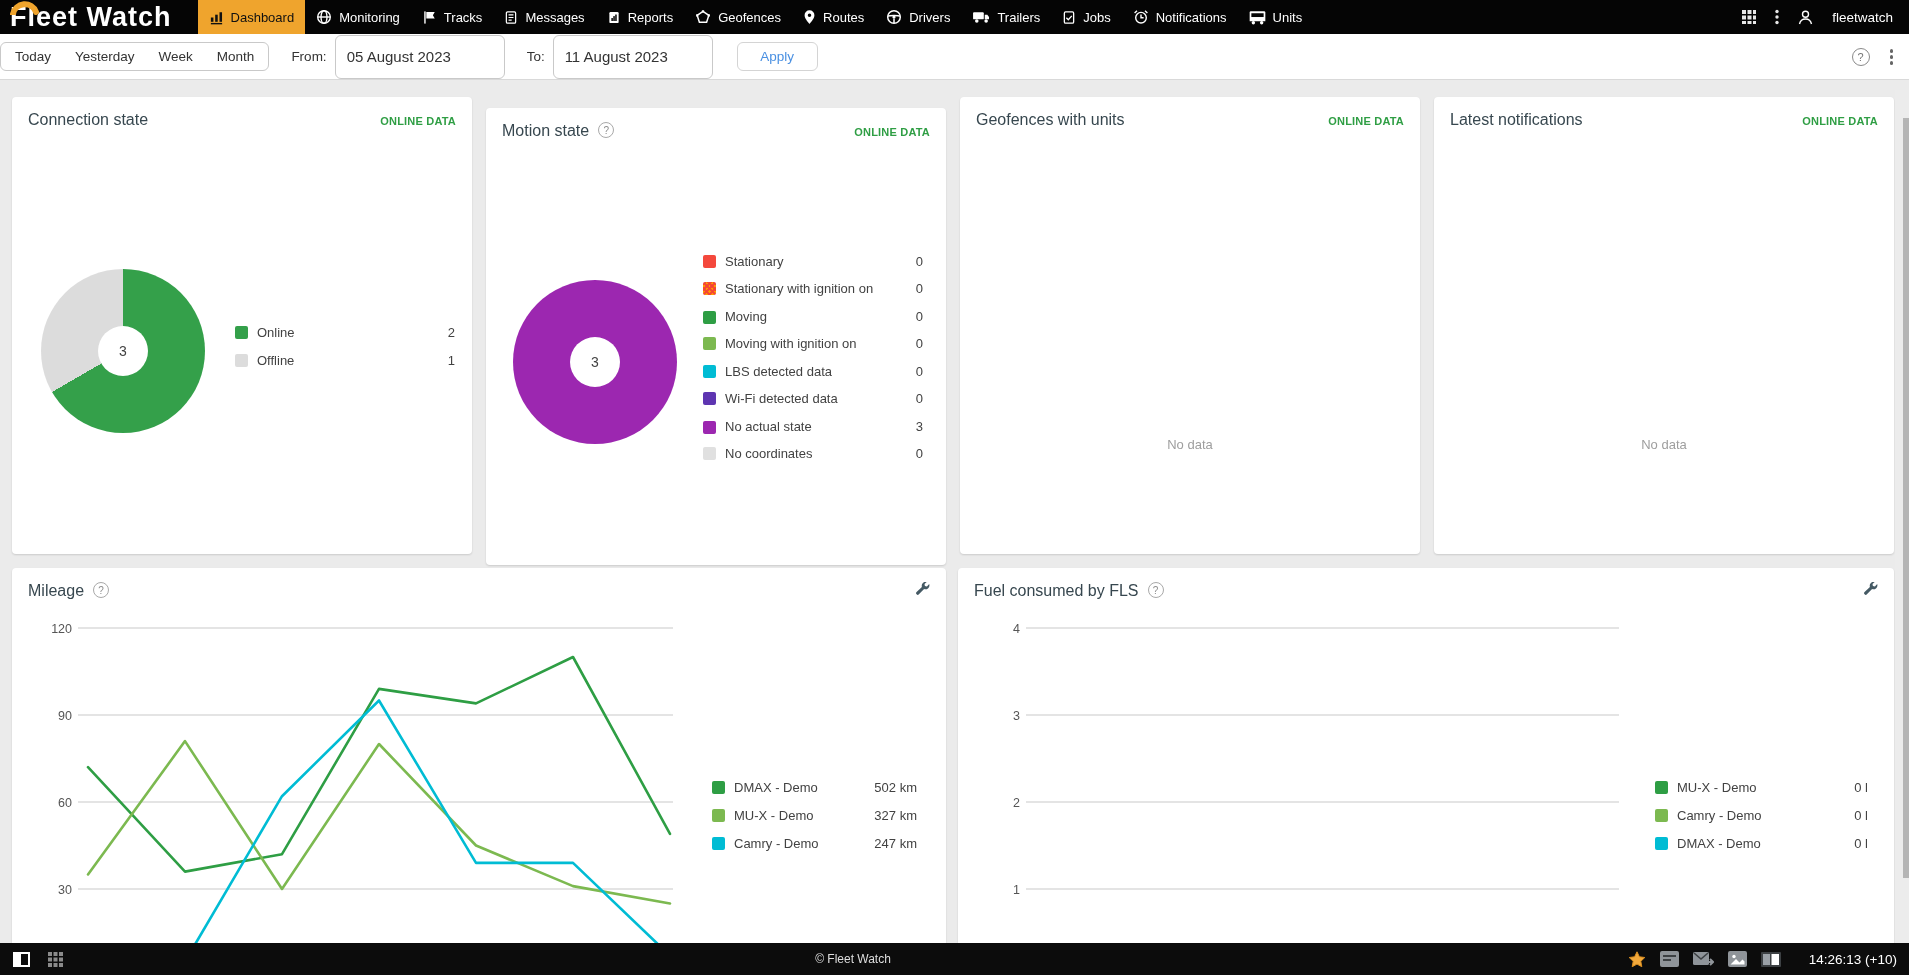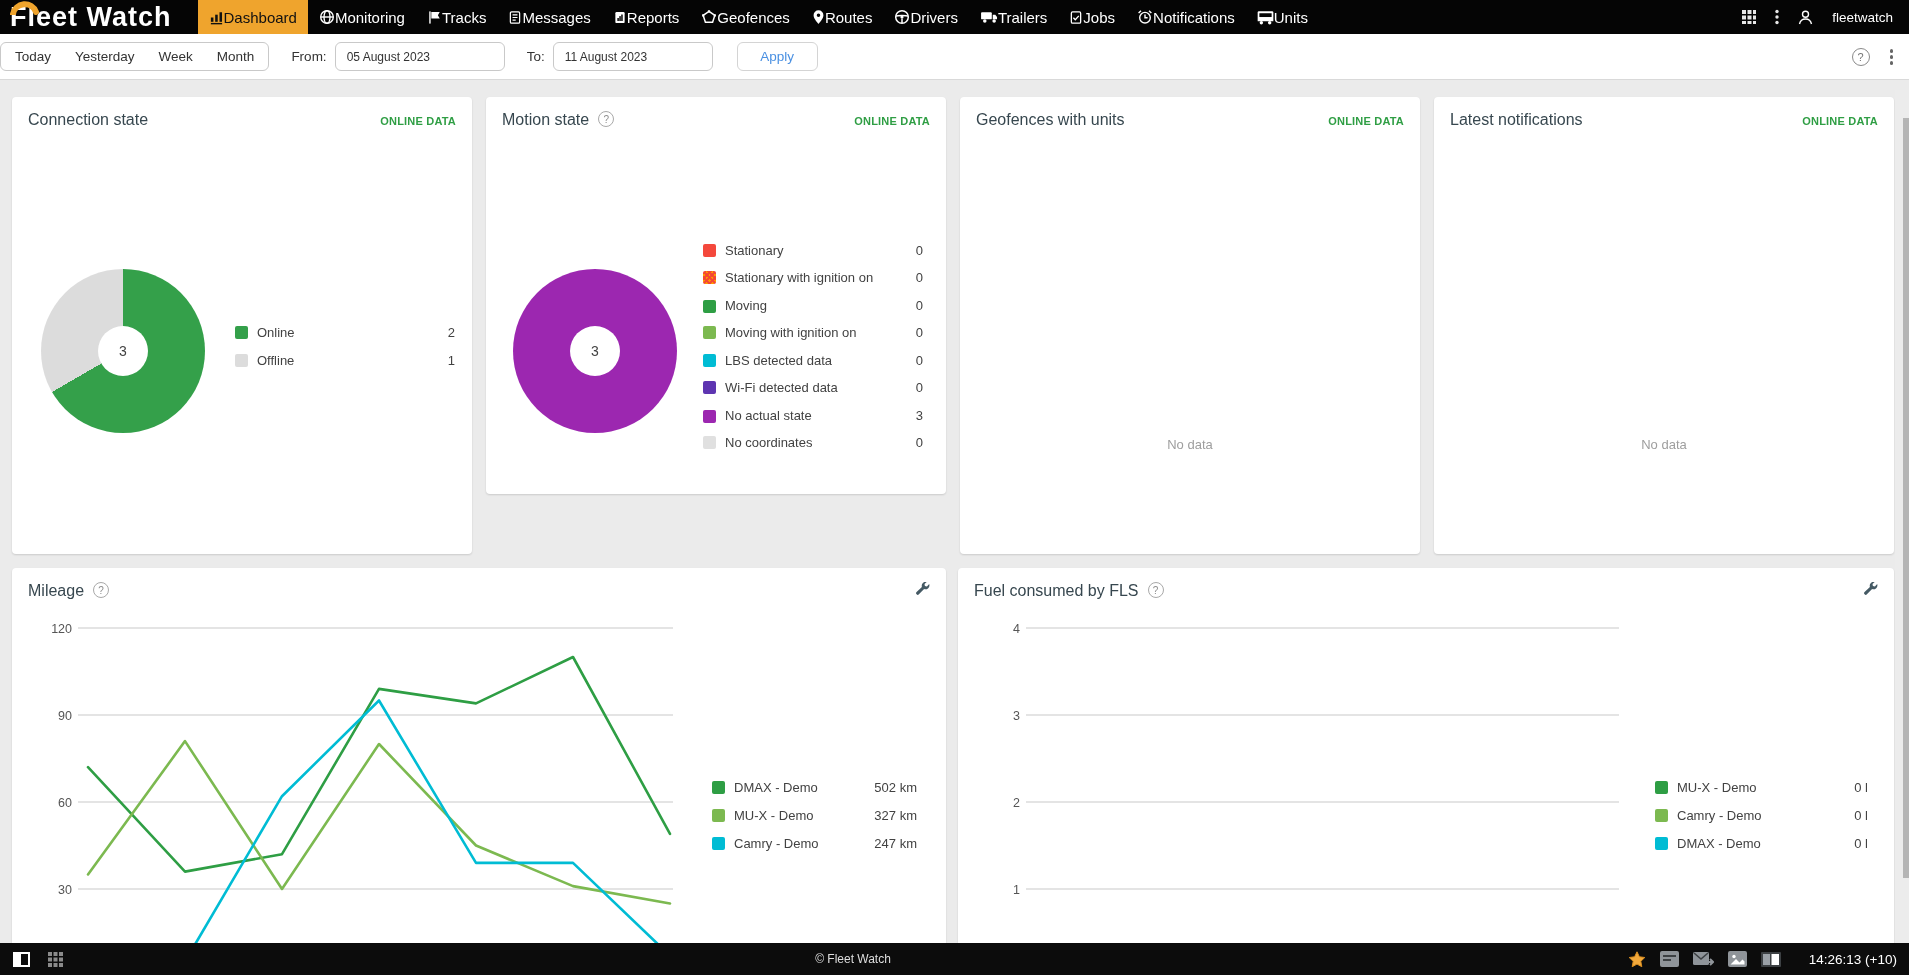--- a/index.html
+++ b/index.html
@@ -5,36 +5,36 @@
   * { margin:0; padding:0; box-sizing:border-box; }
   html,body { width:1909px; height:975px; overflow:hidden; background:#ebebeb;
               font-family:"Liberation Sans", sans-serif; }
   
   .topbar { position:absolute; left:0; top:0; width:1909px; height:34px; background:#050505;
             display:flex; align-items:stretch; z-index:30; }
   .logo { display:flex; align-items:center; padding:0 26px 0 10px; position:relative; }
   .logo-arc { position:absolute; left:10px; top:1px; }
   .logo-text { color:#fff; font-size:27px; font-weight:800; letter-spacing:1px; line-height:34px; }
   .nav { display:flex; align-items:stretch; }
-  .nav-item { display:flex; align-items:center; padding:0 11px; color:#fff;
-              font-size:15px; cursor:pointer; white-space:nowrap; }
+  .nav-item { display:flex; align-items:center; gap:7px; padding:0 11px; color:#fff;
+              font-size:13px; cursor:pointer; white-space:nowrap; }
   .nav-item.active { background:#efa42d; color:#111; }
   .nav-icon { display:flex; align-items:center; }
   .nav-icon svg { display:block; }
   .top-right { margin-left:auto; display:flex; align-items:center; gap:18px; padding-right:16px; color:#fff; }
   .top-right .t-icon { display:flex; align-items:center; cursor:pointer; }
   .username { font-size:13.5px; color:#fff; }
   
   .toolbar { position:absolute; left:0; top:34px; width:1909px; height:46px; background:#fff;
              border-bottom:1px solid #d9d9d9; display:flex; align-items:center; z-index:25; }
   .seg { display:flex; align-items:center; border:1px solid #c9c9c9; border-radius:6px; height:29px; padding:0 2px; background:#fff; }
   .seg-btn { border:none; background:none; font-size:13.5px; color:#333; padding:0 12px; height:25px;
              cursor:pointer; font-family:inherit; }
   .tb-label { font-size:13.5px; color:#333; margin:0 8px 0 22px; }
-  .tb-input { height:29px; border:1px solid #c9c9c9; border-radius:6px; padding:0 11px; font-size:12px;
+  .tb-input { height:44px; border:1px solid #c9c9c9; border-radius:6px; padding:0 11px; font-size:15px;
               color:#333; width:170px; font-family:inherit; outline:none; }
   .tb-input.to { width:160px; }
   .apply-btn { height:29px; width:81px; margin-left:24px; border:1px solid #d4d4d4; border-radius:6px;
                background:#fff; color:#4a90e2; font-size:13.5px; cursor:pointer; font-family:inherit; }
   .toolbar-right { position:absolute; right:16px; top:0; height:46px; display:flex; align-items:center; gap:20px; }
   .help-circle { width:18px; height:18px; border-radius:50%; border:1.5px solid #8a8a8a; color:#757575;
                  font-size:11px; display:flex; align-items:center; justify-content:center; cursor:pointer; }
   .kebab { color:#666; font-size:15px; letter-spacing:0; line-height:5px; cursor:pointer;
            display:flex; flex-direction:column; gap:2.5px; }
   .kebab i { width:3.5px; height:3.5px; background:#666; border-radius:50%; display:block; }
@@ -275,21 +275,21 @@
         <span class="lg-value">2</span>
       </div>
       <div class="legend-row" style="margin-bottom: 12px;">
         <span class="sw" style="background-color: rgb(220, 220, 220);"></span>
         <span class="lg-label">Offline</span>
         <span class="lg-value">1</span>
       </div>
     </div>
 </div>
 
-<div class="card" style="left:486px; top:97px; width:460px; height:397px;">
+<div class="card" style="left:486px; top:108px; width:460px; height:457px;">
   <div class="card-title">
     <span>Motion state</span>
     <span class="help-sm">?</span>
   </div>
   <span class="badge">ONLINE DATA</span>
   <div class="donut" id="donut-motion" style="left: 27px; top: 172px; background: conic-gradient(rgb(156, 39, 176) 0deg, rgb(156, 39, 176) 360deg);">
     <div class="hole">3</div>
   </div>
   <div class="legend" id="legend-motion" style="left:217px; top:145px; width:220px;">
       <div class="legend-row" style="margin-bottom: 11.5px;">

